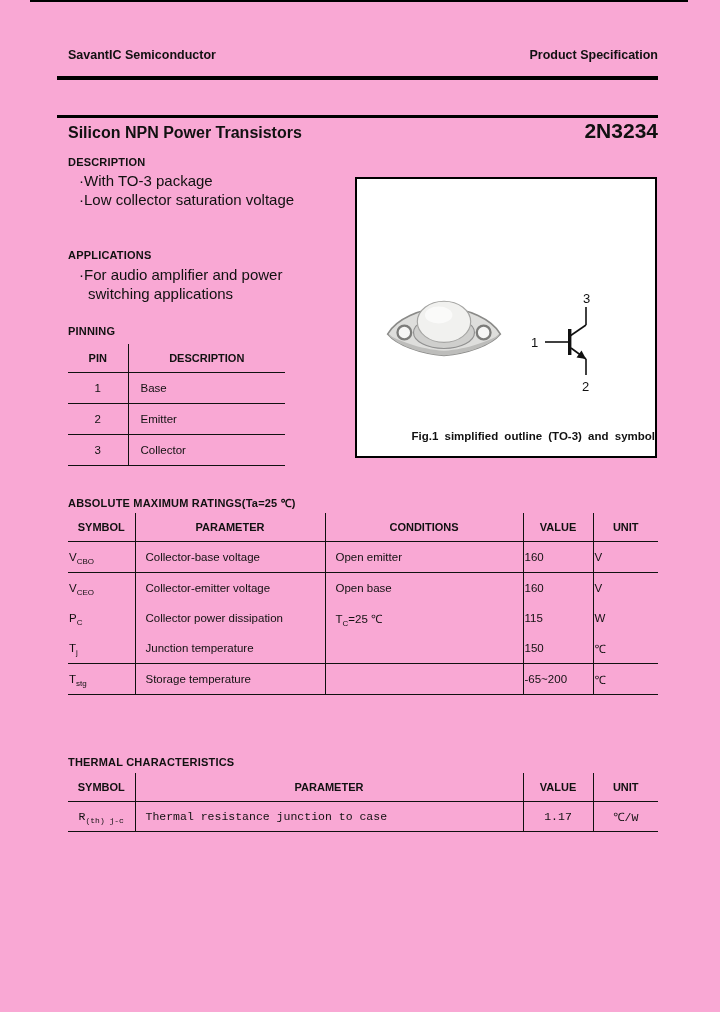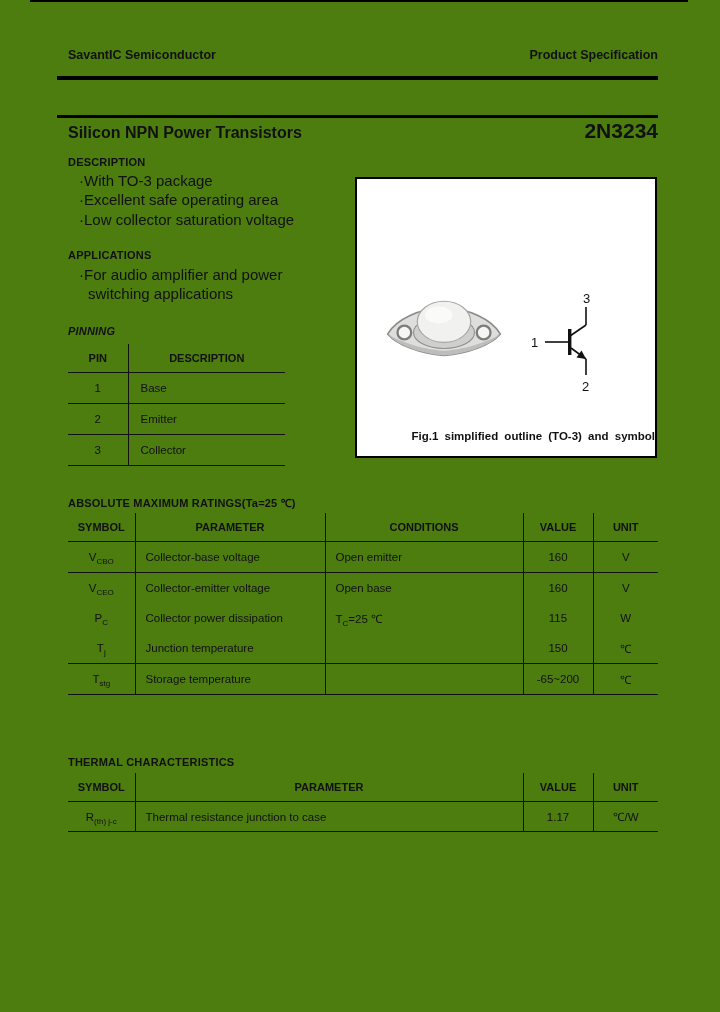--- a/index.html
+++ b/index.html
@@ -1,17 +1,17 @@
 <!DOCTYPE html>
 <html><head>
 <meta charset="utf-8">
 <style>
   html,body { margin:0; padding:0; background:#ffffff; }
   .page {
-    position:relative; width:720px; height:1012px; background:#4d7c0f;
+    position:relative; width:720px; height:1012px; background:#f9a8d4;
     font-family:"Liberation Sans", sans-serif; color:#111; overflow:hidden;
   }
   .scanline { position:absolute; left:30px; top:0; width:658px; height:2px; background:#000; }
 
   .header-row {
     position:absolute; left:68px; top:48px; width:590px;
     display:flex; justify-content:space-between;
     font-size:12.5px; font-weight:bold;
   }
   .rule { position:absolute; left:57px; width:601px; background:#000; }
@@ -48,26 +48,26 @@
   .fig-caption {
     position:absolute; bottom:14px; left:0; width:100%;
     text-align:right; font-size:11.5px; font-weight:bold; word-spacing:3px;
   }
   .pkg-svg { position:absolute; left:26px; top:110px; }
   .sym-svg { position:absolute; left:166px; top:108px; }
 
   .amr-table { position:absolute; left:68px; top:513px; width:590px; table-layout:fixed; }
   .amr-table th { height:26px; text-align:center; }
   .amr-table td { height:28px; }
-  .amr-table td.sym, .amr-table td.val, .amr-table td.unit { text-align:center; }
+  .amr-table td.sym, .amr-table td.val, .amr-table td.unit { text-align:left; }
   .amr-table td.param, .amr-table td.cond { text-align:left; padding-left:10px; }
 
   .th-table { position:absolute; left:68px; top:773px; width:590px; table-layout:fixed; }
   .th-table th { height:26px; text-align:center; }
-  .th-table td { height:27px; }
+  .th-table td { height:27px;font-family:Liberation Mono, monospace; }
   .th-table td.sym, .th-table td.val, .th-table td.unit { text-align:center; }
   .th-table td.param { text-align:left; padding-left:10px; }
 
   sub { font-size:8px; line-height:0; }
 </style>
 </head>
 <body>
 
 <div class="page">
 
@@ -83,31 +83,30 @@
   <div class="title-row">
     <span class="doc-title">Silicon NPN Power Transistors</span>
     <span class="part-no">2N3234</span>
   </div>
 
   <div class="rule rule2"></div>
 
   <div class="sec-heading" style="top:156px;">DESCRIPTION</div>
   <div class="text-block" style="top:171px;">
     <div>·With TO-3 package</div>
-    <div>·Excellent safe operating area</div>
     <div>·Low collector saturation voltage</div>
   </div>
 
   <div class="sec-heading" style="top:249px;">APPLICATIONS</div>
   <div class="text-block" style="top:265px;">
     <div>·For audio amplifier and power</div>
     <div class="indent">switching applications</div>
   </div>
 
-  <div class="sec-heading" style="top:325px;font-style:italic;">PINNING</div>
+  <div class="sec-heading" style="top:325px;">PINNING</div>
   <table class="pin-table">
     <colgroup>
         <col style="width:60px">
         <col style="width:157px">
       </colgroup>
     <tbody>
         <tr class="hb">
       <th class="vr">PIN</th>
       <th>DESCRIPTION</th>
     </tr>

